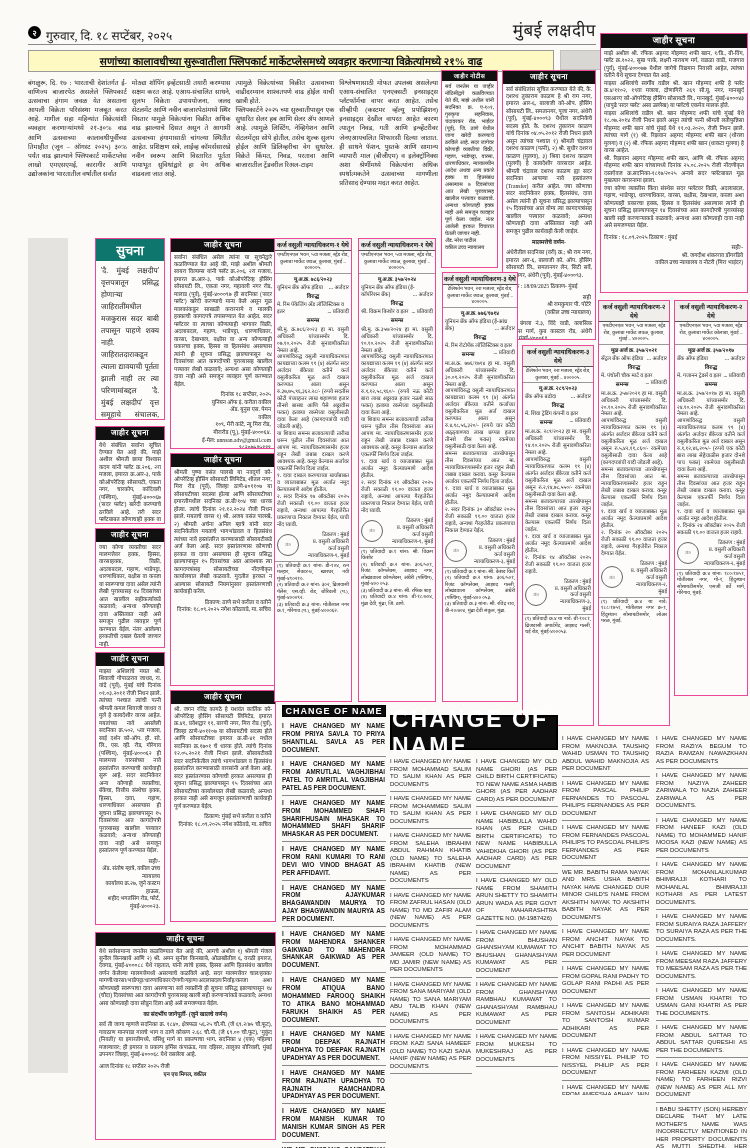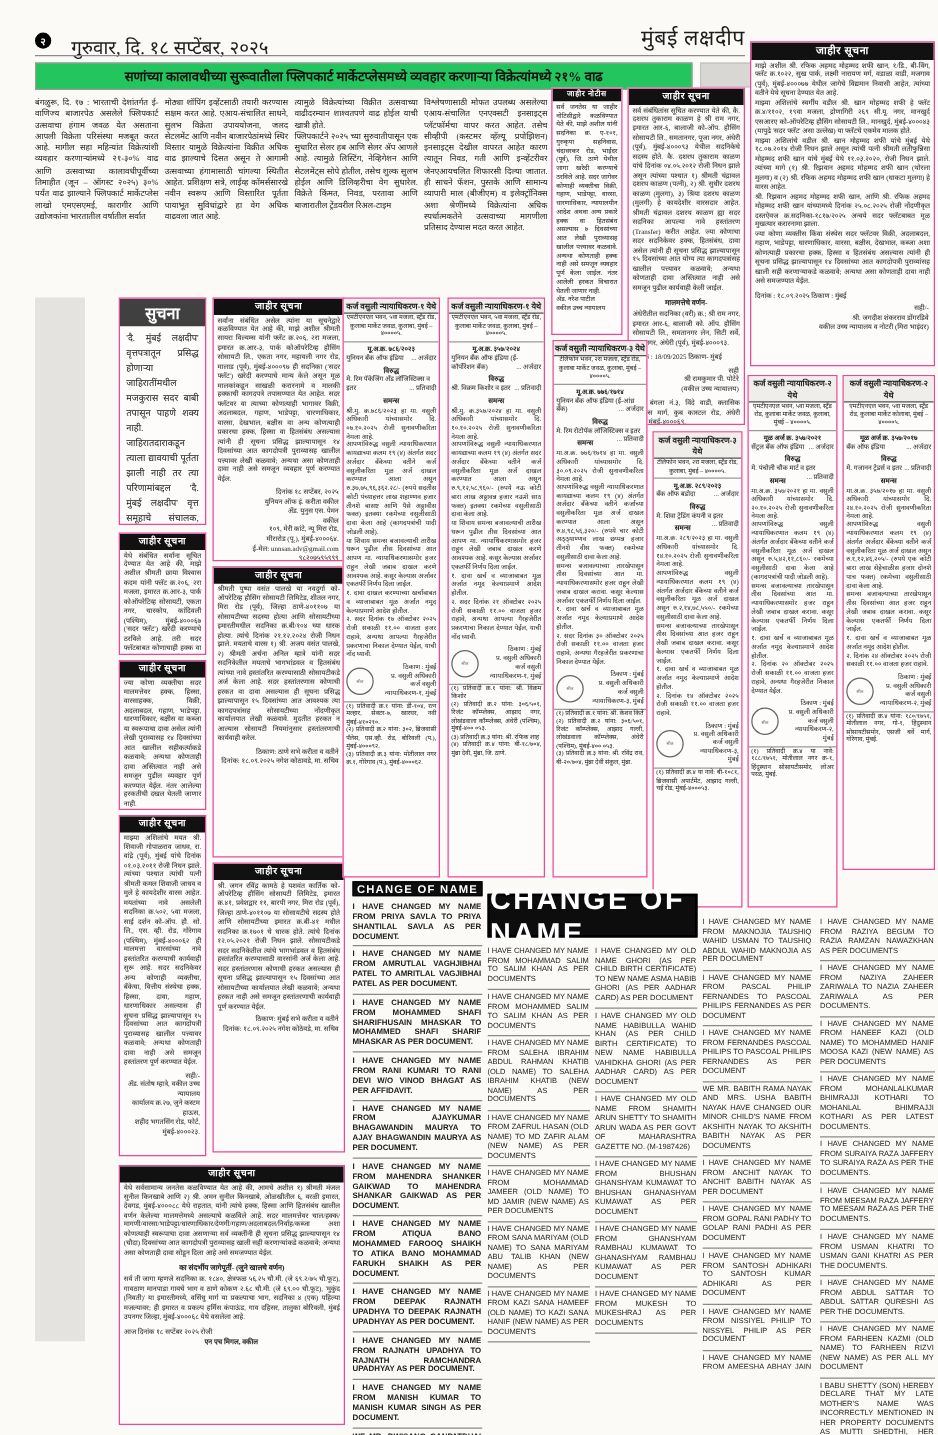--- a/index.html
+++ b/index.html
@@ -10,35 +10,35 @@
   }
   .abs{position:absolute;}
   .box{border:1px solid #ec4899;background:#fdfcfa;overflow:hidden;box-sizing:border-box;}
   .nhead{background:#111;color:#fff;text-align:center;font-weight:bold;
          font-size:7.5px;line-height:1.4;padding:1px 2px;letter-spacing:.5px;}
   .n-body{font-size:5.6px;line-height:1.34;text-align:justify;padding:2px 3px;
           white-space:pre-line;color:#222;}
   .n-sign{font-size:5.6px;line-height:1.35;text-align:right;padding:1px 4px 2px 3px;white-space:pre-line;}
   .subhead{font-size:5.8px;font-weight:bold;text-align:center;padding:1px 2px;}
   
-  .date-line{font-size:15px;margin-left:11px;}
+  .date-line{font-size:12px;}
   .logo-dot{width:13px;height:13px;border-radius:50%;background:#000;color:#fff;
             display:flex;align-items:center;justify-content:center;font-size:8px;font-weight:bold;}
   .masthead-title{font-size:17px;font-weight:normal;letter-spacing:.5px;}
   .rule{background:#8a8a8a;height:1px;}
   
-  .headline{background:#22c55e;border:1px solid #9a9a9a;display:flex;align-items:center;
+  .headline{background:#fef9c3;border:1px solid #9a9a9a;display:flex;align-items:center;
             justify-content:center;font-weight:bold;font-size:10.5px;color:#101010;
-            overflow:hidden;white-space:nowrap;box-sizing:border-box;}
+            overflow:hidden;white-space:nowrap;box-sizing:border-box;text-decoration:underline;}
   .adslot{background:#d8d7d3;border:1px solid #c2c1bd;box-sizing:border-box;}
   .article{display:flex;gap:5px;overflow:hidden;}
   .article .acol{flex:1;font-size:6.6px;line-height:1.38;text-align:justify;white-space:pre-line;}
   .graystrip{background:#e4e3df;}
   
-  .suchana-head{background:#404040;color:#fff;text-align:center;font-weight:bold;font-size:13px;padding:2px 0;}
+  .suchana-head{background:#0f766e;color:#fff;text-align:center;font-weight:bold;font-size:13px;padding:2px 0;}
   .suchana-body{font-size:7.4px;line-height:1.62;text-align:justify;padding:4px 5px;color:#222;}
   
   .court-head{font-weight:bold;text-align:center;font-size:6.4px;border-bottom:1px solid #555;
               padding:1px 1px;background:#efeeea;}
   .court-addr{font-size:5px;text-align:center;line-height:1.3;padding:1px 2px;border-bottom:1px solid #999;}
   .court-case{font-size:5.4px;font-weight:bold;text-align:center;padding:1px 0;}
   .court-party{font-size:5.4px;line-height:1.3;padding:0 2px;text-align:left;}
   .court-party b{float:right;font-weight:normal;}
   .court-vs,.court-sum{font-size:5.6px;font-weight:bold;text-align:center;padding:1px 0;}
   .court-body{font-size:5.3px;line-height:1.32;text-align:justify;padding:1px 2px;white-space:pre-line;}

